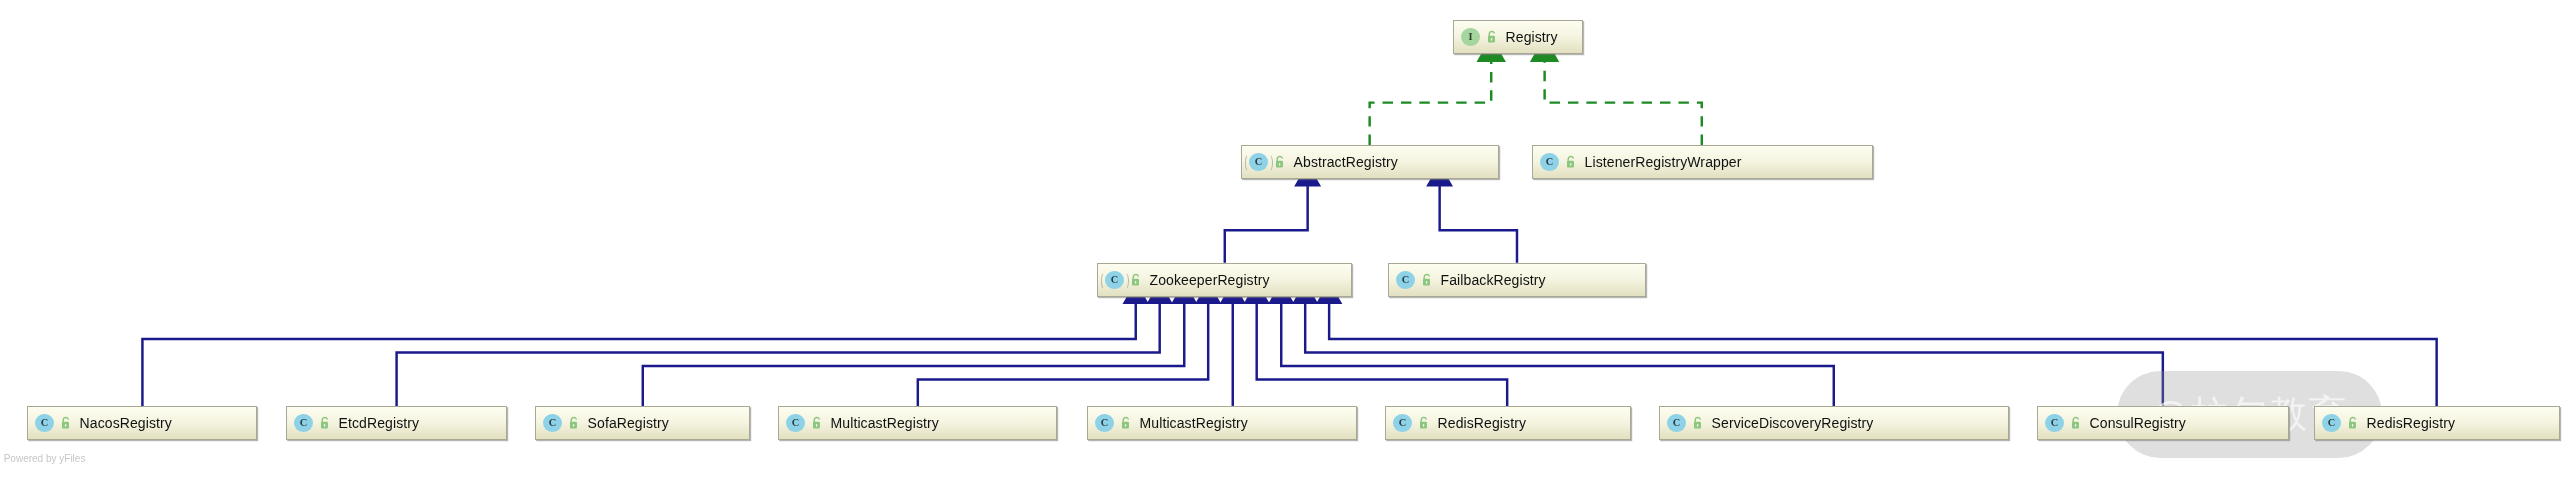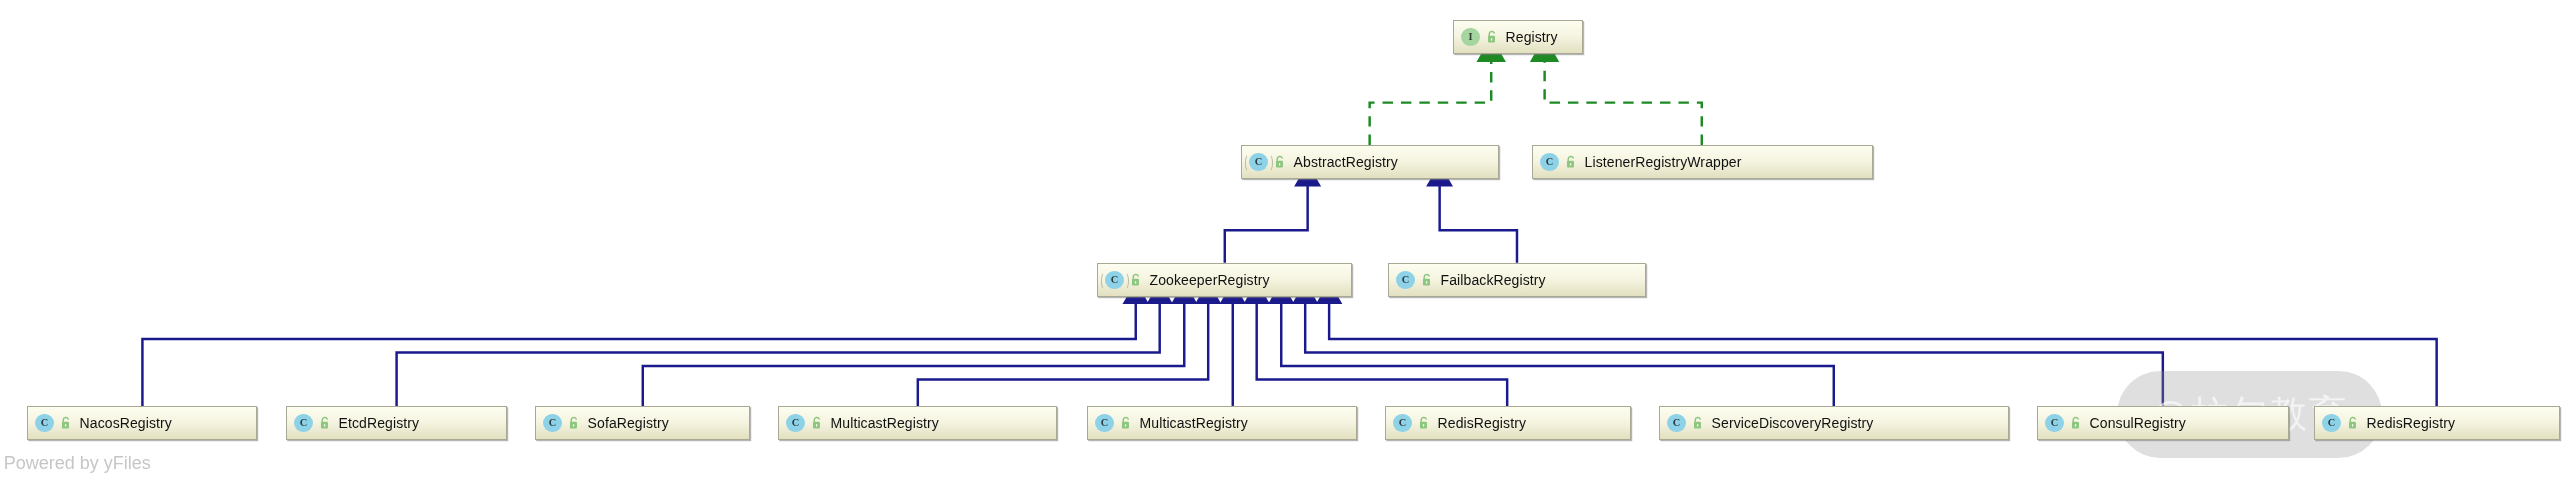--- a/index.html
+++ b/index.html
@@ -71,21 +71,21 @@
     font-size:38px;
     font-family:"DejaVu Sans",sans-serif;
     letter-spacing:1.2px;
     pointer-events:none;
   }
 
   
   #credit{
     position:absolute;z-index:4;
     left:3.7px;top:453px;
-    font-size:18px;color:#c6c6c6;
+    font-size:10px;color:#c6c6c6;
     font-family:"Liberation Sans","DejaVu Sans",sans-serif;
   }
 </style>
 </head>
 <body>
 
 <div id="diagram">
 
   <svg id="edges" viewBox="0 0 4196 788" width="2576" height="484" xmlns="http://www.w3.org/2000/svg">
     <defs>

